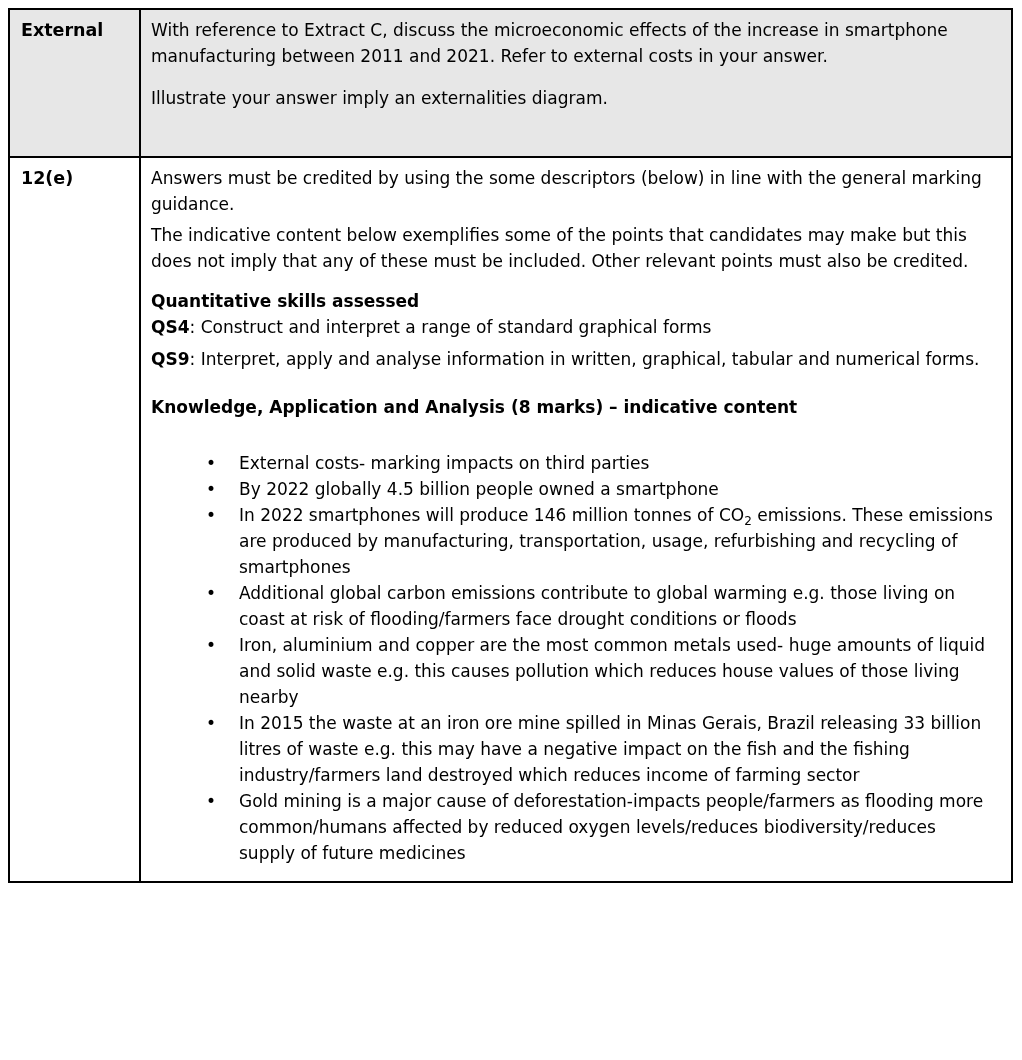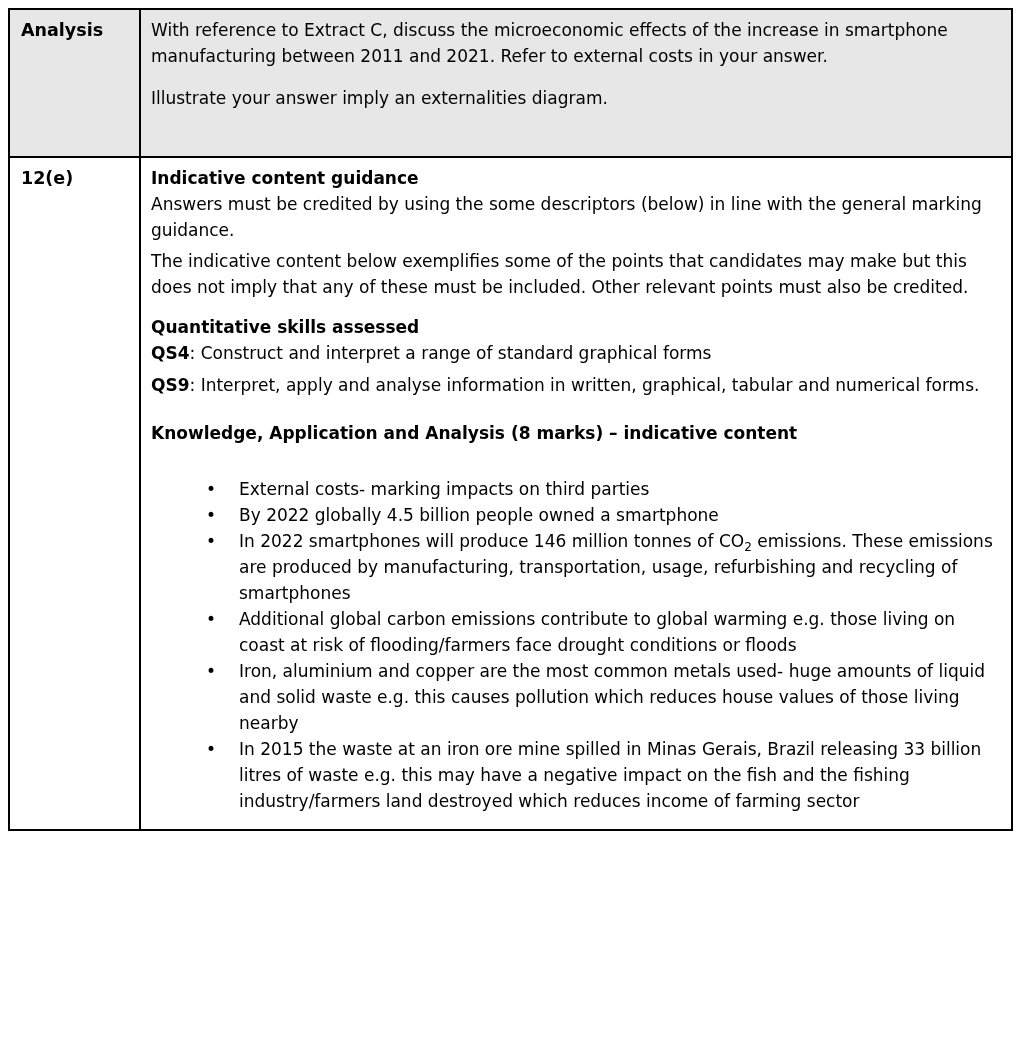--- a/index.html
+++ b/index.html
@@ -75,50 +75,50 @@
     line-height: 0;
   }
 </style>
 </head>
 <body>
 
 <div class="page">
   <div class="mark-table">
 
     <div class="cell label-cell question-row-bg">
-      <span>Analysis</span>
+      <span>External</span>
     </div>
     <div class="cell content-cell question-row-bg q-content">
       <p>With reference to Extract C, discuss the microeconomic effects of the increase in smartphone manufacturing between 2011 and 2021. Refer to external costs in your answer.</p>
       <p class="q-p2">Illustrate your answer imply an externalities diagram.</p>
     </div>
 
     <div class="cell label-cell border-top-row">
       <span>12(e)</span>
     </div>
     <div class="cell content-cell border-top-row">
 
-      <p class="heading">Indicative content guidance</p>
 
       <p class="guidance-p1">Answers must be credited by using the some descriptors (below) in line with the general marking guidance.</p>
 
       <p class="guidance-p2">The indicative content below exemplifies some of the points that candidates may make but this does not imply that any of these must be included. Other relevant points must also be credited.</p>
 
       <p class="heading skills-heading">Quantitative skills assessed</p>
 
       <p class="qs-line"><span class="qs-label">QS4</span><span>: Construct and interpret a range of standard graphical forms</span></p>
 
       <p class="qs-line qs9-line"><span class="qs-label">QS9</span><span>: Interpret, apply and analyse information in written, graphical, tabular and numerical forms.</span></p>
 
       <p class="heading kaa-heading">Knowledge, Application and Analysis (8 marks) – indicative content</p>
 
       <ul class="indicative-list">
         <li>External costs- marking impacts on third parties</li>
         <li>By 2022 globally 4.5 billion people owned a smartphone</li>
         <li><span>In 2022 smartphones will produce 146 million tonnes of CO</span><sub>2</sub><span> emissions. These emissions are produced by manufacturing, transportation, usage, refurbishing and recycling of smartphones</span></li>
         <li>Additional global carbon emissions contribute to global warming e.g. those living on coast at risk of flooding/farmers face drought conditions or floods</li>
         <li>Iron, aluminium and copper are the most common metals used- huge amounts of liquid and solid waste e.g. this causes pollution which reduces house values of those living nearby</li>
         <li>In 2015 the waste at an iron ore mine spilled in Minas Gerais, Brazil releasing 33 billion litres of waste e.g. this may have a negative impact on the fish and the fishing industry/farmers land destroyed which reduces income of farming sector</li>
+        <li>Gold mining is a major cause of deforestation-impacts people/farmers as flooding more common/humans affected by reduced oxygen levels/reduces biodiversity/reduces supply of future medicines</li>
       </ul>
 
     </div>
   </div>
 </div>
 
 </body></html>

